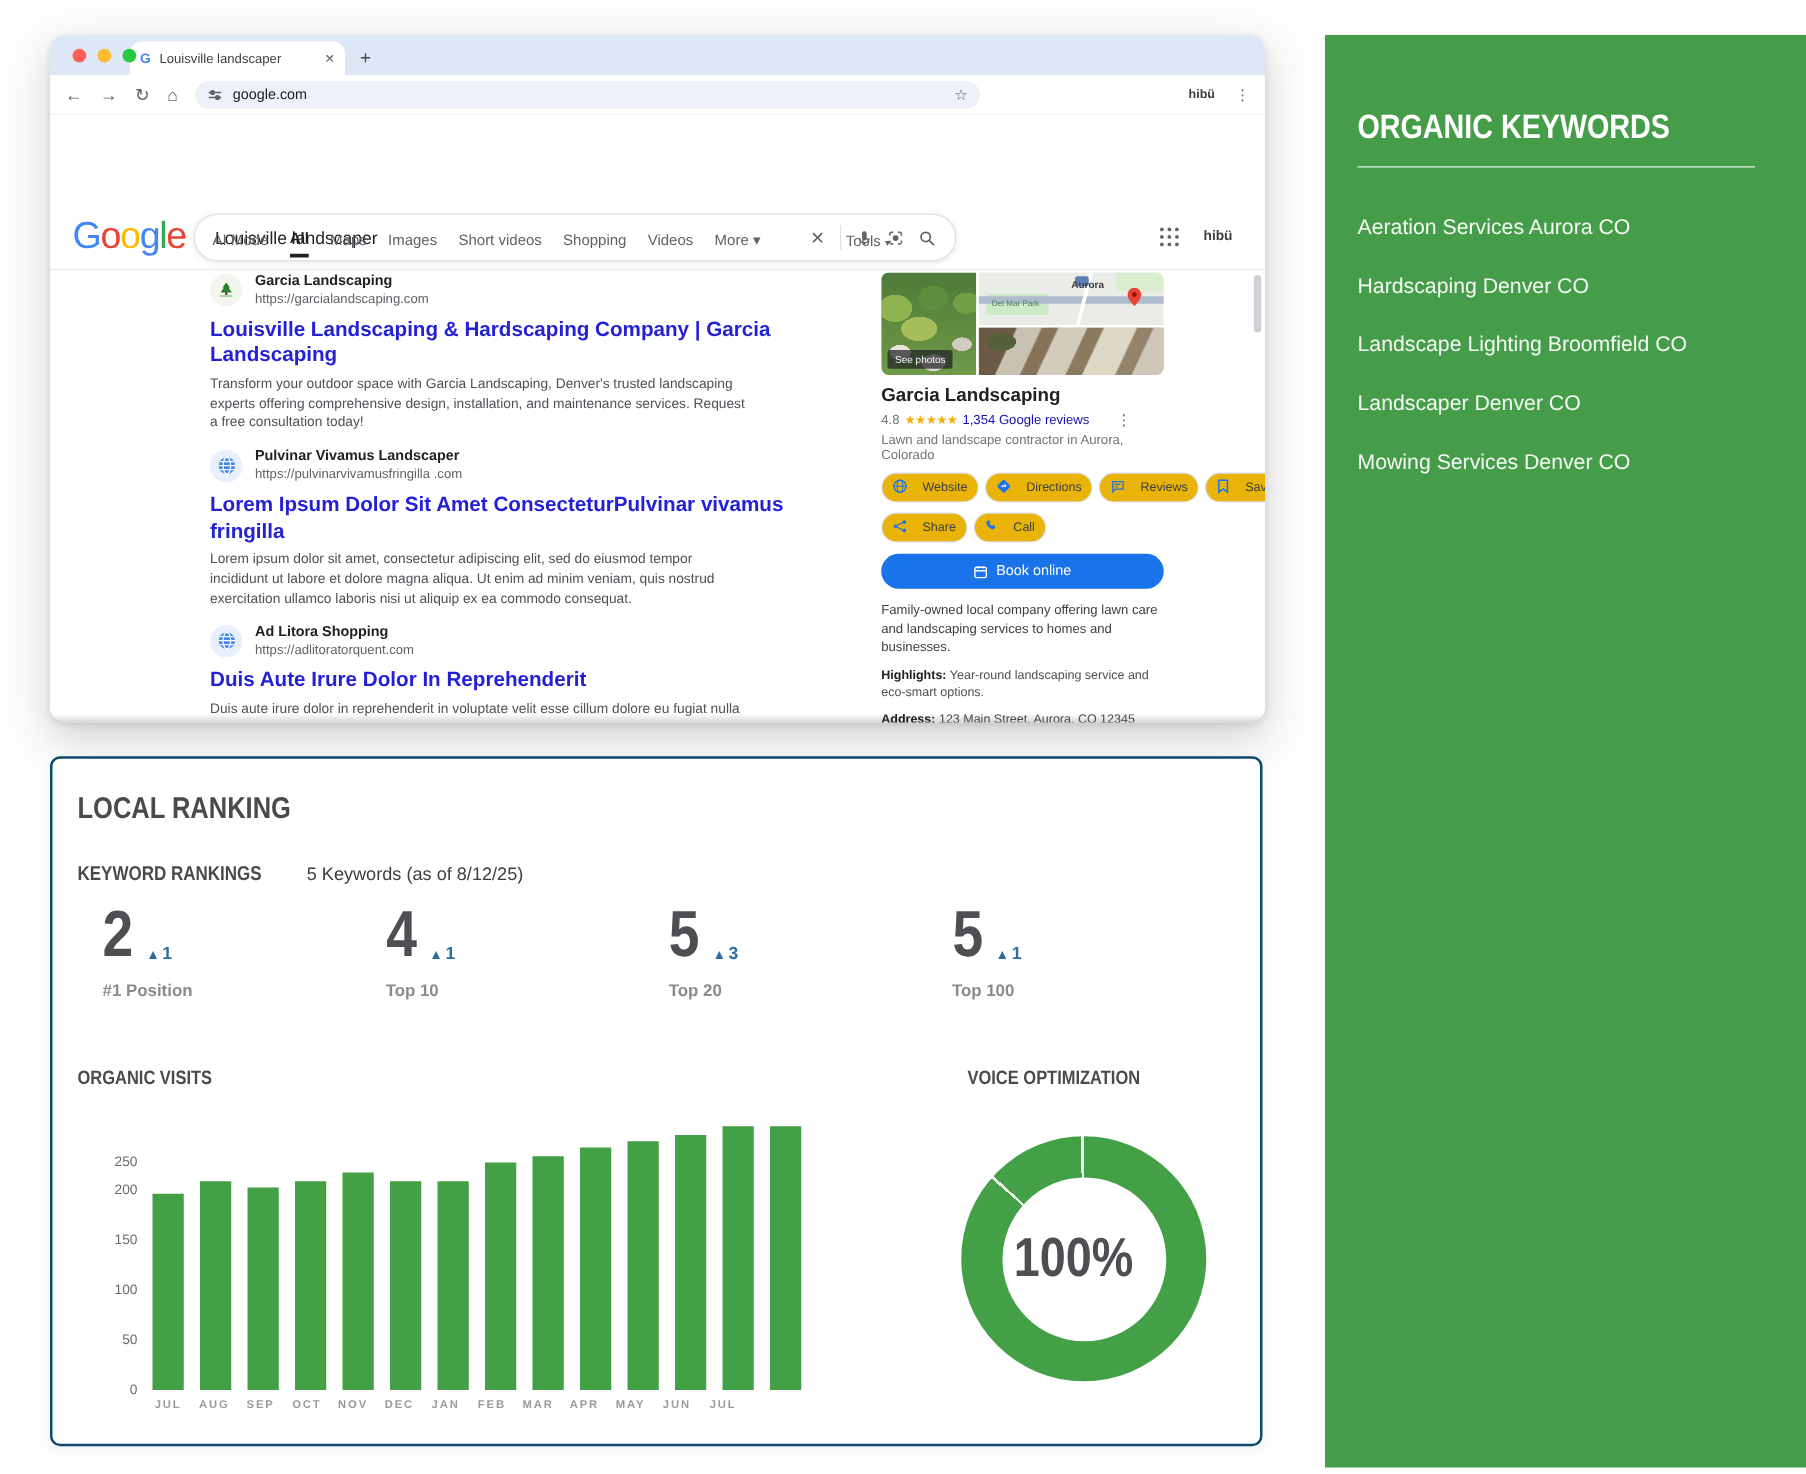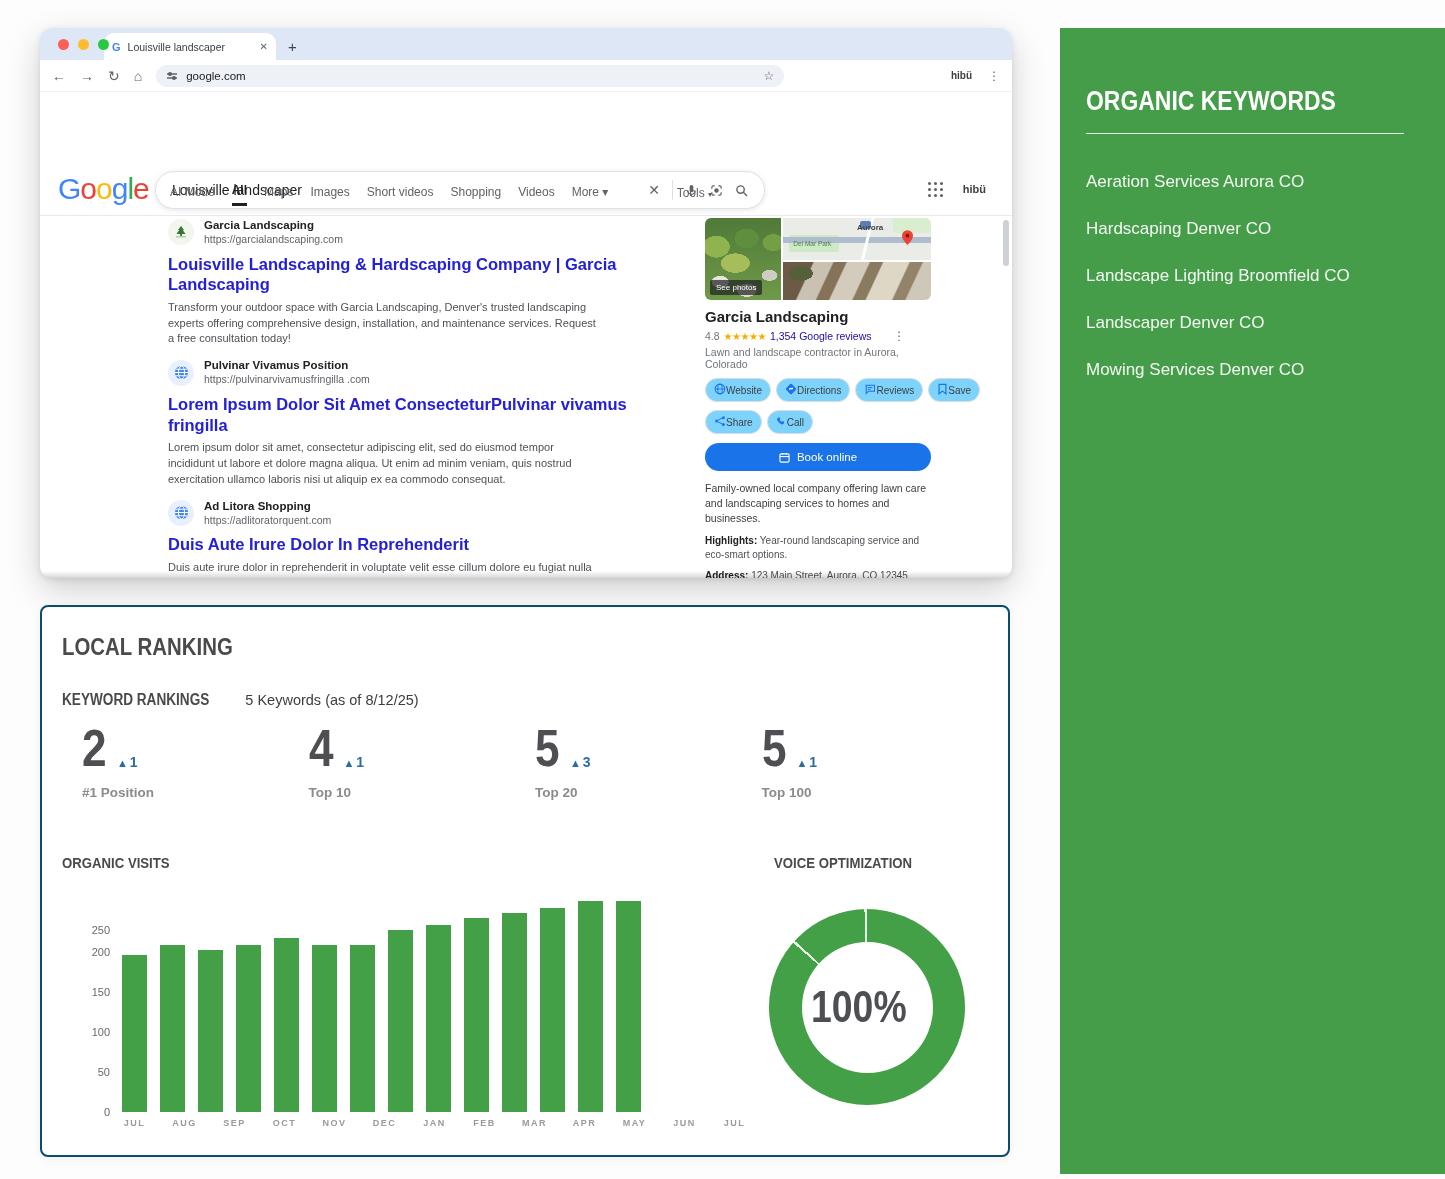--- a/index.html
+++ b/index.html
@@ -76,21 +76,21 @@
   .map-pin{position:absolute;right:12%;top:28%;}
   .bp-photo{flex:1;border-radius:0 0 6px 0;overflow:hidden;
     background:radial-gradient(20px 12px at 12% 30%,#55603a 0 60%,transparent 61%),linear-gradient(115deg,#6d5a46 18%,#c9c2b2 19% 30%,#857259 31% 38%,#d3ccbc 39% 52%,#8a7a60 53% 60%,#ded7c6 61% 76%,#93836a 77% 84%,#cfc8b8 85%),#7a6a52;}
   .biz-name{margin-top:8px;font-size:15px;font-weight:700;color:#202124;}
   .biz-rating{margin-top:4px;display:flex;align-items:center;gap:4px;font-size:10.5px;color:#70757a;}
   .stars{color:#f8ab00;font-size:10px;letter-spacing:-.5px;}
   .blue-link{color:#1a0dab;text-decoration:none;}
   .biz-rating .dots-v{margin-left:auto;margin-right:26px;}
   .biz-cat{margin-top:3px;font-size:10.5px;color:#70757a;}
   .pill-row{margin-top:8px;display:flex;gap:5px;}
-  .pill{height:24px;border:1px solid #dadce0;border-radius:13px;background:#7dd3fc;display:flex;align-items:center;gap:0;
+  .pill{height:24px;border:1px solid #dadce0;border-radius:13px;background:#eab308;display:flex;align-items:center;gap:12px;
     padding:0 8px;font-size:10px;color:#3c4043;}
   .pill svg{flex:0 0 auto;}
   .book{margin-top:9px;height:28px;border-radius:14px;background:#1a73e8;color:#fff;border:none;width:100%;
     display:flex;align-items:center;justify-content:center;gap:7px;font-size:11.5px;font-family:inherit;}
   .biz-desc{margin-top:10px;font-size:10.5px;color:#3c4043;line-height:1.45;}
   .biz-line{margin-top:7px;font-size:10px;color:#4d5156;line-height:1.4;}
   .biz-line b{color:#202124;}
   .scrollthumb{position:absolute;right:3px;top:192px;width:6px;height:46px;border-radius:3px;background:#cdd1d6;}
   .browser::after{content:"";position:absolute;left:0;right:0;bottom:0;height:7px;background:linear-gradient(180deg,rgba(0,0,0,0),rgba(0,0,0,.16));}
 
@@ -118,21 +118,21 @@
   .stat-lbl{margin-top:12px;font-size:13.5px;font-weight:700;color:#8b8b8b;}
 
   .ov-label{position:absolute;left:20px;top:247px;font-size:15.5px;color:#4a4a4b;}
   .vo-label{position:absolute;left:732px;top:247px;font-size:15.5px;color:#4a4a4b;}
 
   .chart{position:absolute;left:38px;top:285px;width:620px;height:246px;}
   .yaxis{position:absolute;left:0;top:0;width:38px;height:220px;}
   .ytick{position:absolute;right:8px;font-size:11px;color:#6a6a6a;transform:translateY(50%);}
   .plot{position:absolute;left:42px;top:0;height:220px;display:flex;align-items:flex-end;gap:13px;}
   .bar{width:25px;background:#43a047;}
-  .months{position:absolute;left:42px;top:226px;display:flex;gap:25px;}
+  .months{position:absolute;left:42px;top:226px;display:flex;gap:12px;}
   .month{width:25px;text-align:center;font-size:9px;font-weight:700;letter-spacing:1.5px;color:#9a9a9a;white-space:nowrap;}
 
   .donut{position:absolute;left:727px;top:302px;width:196px;height:196px;border-radius:50%;
     background:conic-gradient(#43a047 0deg 311deg,#e6f2e6 311deg 312.5deg,#43a047 312.5deg 358.5deg,#e6f2e6 358.5deg 360deg);
     display:flex;align-items:center;justify-content:center;}
   .donut-hole{width:131px;height:131px;border-radius:50%;background:#fff;display:flex;align-items:center;justify-content:center;}
   .donut-val{font-size:44px;color:#4d4f53;}
 </style>
 </head>
 <body>
@@ -250,21 +250,21 @@
         <div class="r-head">
           <span class="favicon globe">
             <svg width="15" height="15" viewBox="0 0 16 16">
               <circle cx="8" cy="8" r="7" fill="#4285f4"></circle>
               <ellipse cx="8" cy="8" rx="3.2" ry="7" fill="none" stroke="#fff" stroke-width="1.1"></ellipse>
               <line x1="1" y1="8" x2="15" y2="8" stroke="#fff" stroke-width="1.1"></line>
               <path d="M2.2 4.5h11.6M2.2 11.5h11.6" stroke="#fff" stroke-width="1.1" fill="none"></path>
             </svg>
           </span>
           <div>
-            <div class="r-site">Pulvinar Vivamus Position</div>
+            <div class="r-site">Pulvinar Vivamus Landscaper</div>
             <div class="r-url">https://pulvinarvivamusfringilla .com</div>
           </div>
         </div>
         <a class="r-title" href="#">Lorem Ipsum Dolor Sit Amet ConsecteturPulvinar vivamus fringilla</a>
         <div class="r-snip">Lorem ipsum dolor sit amet, consectetur adipiscing elit, sed do eiusmod tempor incididunt ut labore et dolore magna aliqua. Ut enim ad minim veniam, quis nostrud exercitation ullamco laboris nisi ut aliquip ex ea commodo consequat.</div>
       </div>
       <div class="result">
         <div class="r-head">
           <span class="favicon globe">
             <svg width="15" height="15" viewBox="0 0 16 16">

